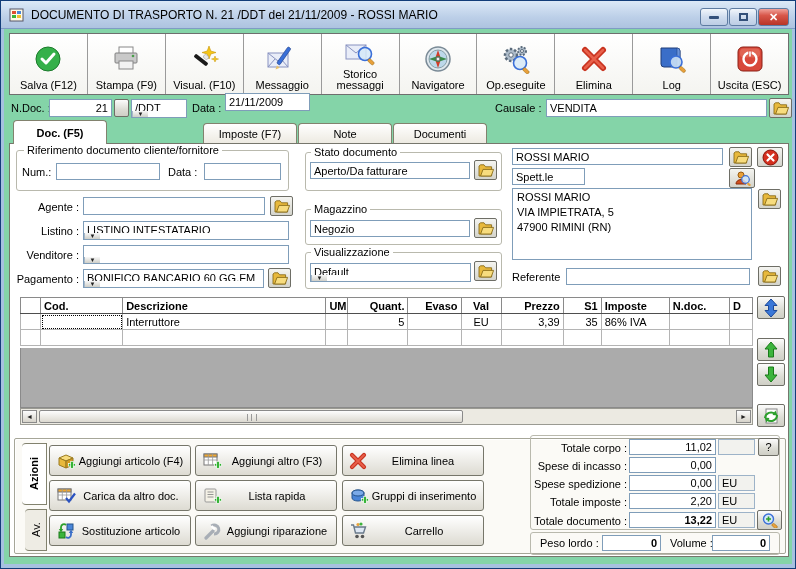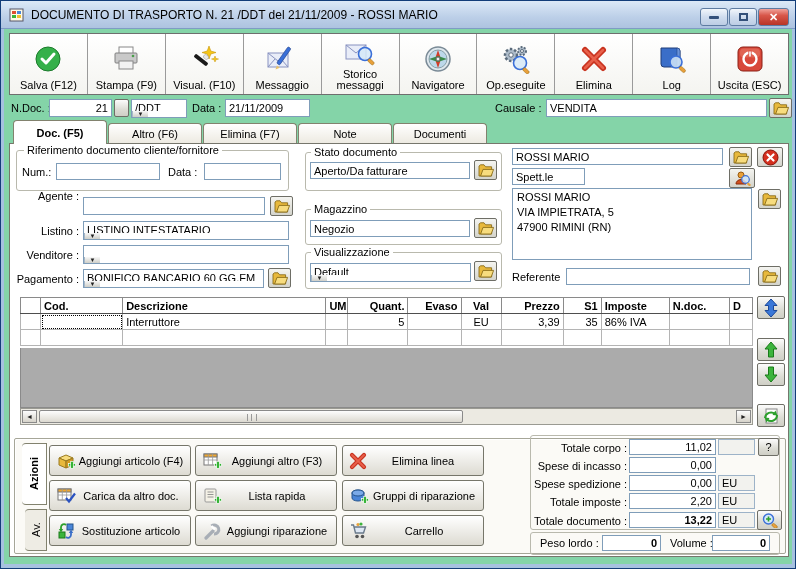--- a/index.html
+++ b/index.html
@@ -226,56 +226,53 @@
   </div>
 
   <span class="lbl" style="left:10px;top:101px;">N.Doc. :</span>
   <input class="inp right" style="left: 48px; top: 98px; width: 63px;" value="21">
   <div class="btn" style="left:113px;top:98px;width:15px;height:18px;"></div>
   <div class="combo" style="left:130px;top:98px;width:56px;">
     <span class="txt">/DDT</span>
     <span class="cbtn">▼</span>
   </div>
   <span class="lbl" style="left:191px;top:101px;">Data :</span>
-  <input class="inp" style="left: 224px; top: 98px; width: 85px;" value="21/11/2009">
+  <input class="inp" style="left: 224px; top: 92px; width: 85px;" value="21/11/2009">
   <span class="lbl" style="left:494px;top:101px;">Causale :</span>
   <input class="inp" style="left: 545px; top: 98px; width: 221px;" value="VENDITA">
   <div class="fbtn" style="left:768px;top:97px;">
     <svg width="16" height="13" viewBox="0 0 16 13">
         <path d="M1 12 V2 L2.6 0.8 H6 L7.6 2.8 H13.6 V12 Z" fill="#e8b93c" stroke="#8a6d1a" stroke-width="0.9"></path>
         <path d="M2.6 12 L5 5.4 H15.6 L13.2 12 Z" fill="#f7dc7e" stroke="#8a6d1a" stroke-width="0.9"></path>
       </svg>
   </div>
 
   <div class="tab active" style="left:12px;">
       <span>Doc. (F5)</span>
     </div>
-  <div class="tab" style="left:107px;">
-      <span>Altro (F6)</span>
-    </div>
   <div class="tab" style="left:202px;">
-      <span>Elimina (F7)</span>
+      <span>Imposte (F7)</span>
     </div>
   <div class="tab" style="left:297px;">
       <span>Note</span>
     </div>
   <div class="tab" style="left:392px;">
       <span>Documenti</span>
     </div>
 
   <div class="page">
 
     <div class="fs" style="left:6px;top:6px;width:273px;height:41px;"></div>
     <span class="fs-legend" style="left:14px;top:1px;">Riferimento documento cliente/fornitore</span>
     <span class="lbl" style="left:12px;top:22px;">Num.:</span>
     <input class="inp" style="left: 46px; top: 19px; width: 104px; height: 17px;">
     <span class="lbl" style="left:158px;top:22px;">Data :</span>
     <input class="inp" style="left: 194px; top: 19px; width: 77px; height: 17px;">
 
-    <span class="lbl lbl-r" style="left:0px;top:46px;width:69px;">Agente :</span>
+    <span class="lbl lbl-r" style="left:0px;top:57px;width:69px;">Agente :</span>
     <input class="inp" style="left: 73px; top: 53px; width: 182px;">
     <div class="fbtn" style="left:260px;top:52px;">
       <svg width="16" height="13" viewBox="0 0 16 13">
           <path d="M1 12 V2 L2.6 0.8 H6 L7.6 2.8 H13.6 V12 Z" fill="#e8b93c" stroke="#8a6d1a" stroke-width="0.9"></path>
           <path d="M2.6 12 L5 5.4 H15.6 L13.2 12 Z" fill="#f7dc7e" stroke="#8a6d1a" stroke-width="0.9"></path>
         </svg>
     </div>
 
     <span class="lbl lbl-r" style="left:0px;top:81px;width:69px;">Listino :</span>
     <div class="combo" style="left:73px;top:77px;width:206px;">
@@ -530,21 +527,21 @@
     </div>
     <div class="abtn" style="left:332px;top:336px;">
       <svg width="20" height="18">
           <path d="M3 6 a6 3 0 0 1 12 0 v5 a6 3 0 0 1 -12 0 Z" fill="#4a86d8" stroke="#24548c"></path>
           <ellipse cx="9" cy="6" rx="6" ry="3" fill="#7aaae8" stroke="#24548c"></ellipse>
           <g stroke="#fff" stroke-width="0.7">
             <rect x="12.5" y="11.5" width="7" height="2.6" fill="#2db02d"></rect>
             <rect x="14.7" y="9.3" width="2.6" height="7" fill="#2db02d"></rect>
           </g>
         </svg>
-      <span class="cap">Gruppi di riparazione</span>
+      <span class="cap">Gruppi di inserimento</span>
     </div>
     <div class="abtn" style="left:39px;top:371px;">
       <svg width="20" height="18">
           <rect x="11" y="2" width="6" height="6" fill="#4a86d8" stroke="#24548c"></rect>
           <rect x="3" y="10" width="6" height="6" fill="#3cb43c" stroke="#1a7a1a"></rect>
           <path d="M5 8 V5 a3 3 0 0 1 5 -2" fill="none" stroke="#2ca02c" stroke-width="1.8"></path>
           <polygon points="2.8,7 7.2,7 5,10.5" fill="#2ca02c"></polygon>
           <path d="M15 10 v3 a3 3 0 0 1 -5 2" fill="none" stroke="#3a6ec8" stroke-width="1.8"></path>
           <polygon points="12.8,11 17.2,11 15,7.5" fill="#3a6ec8"></polygon>
         </svg>

